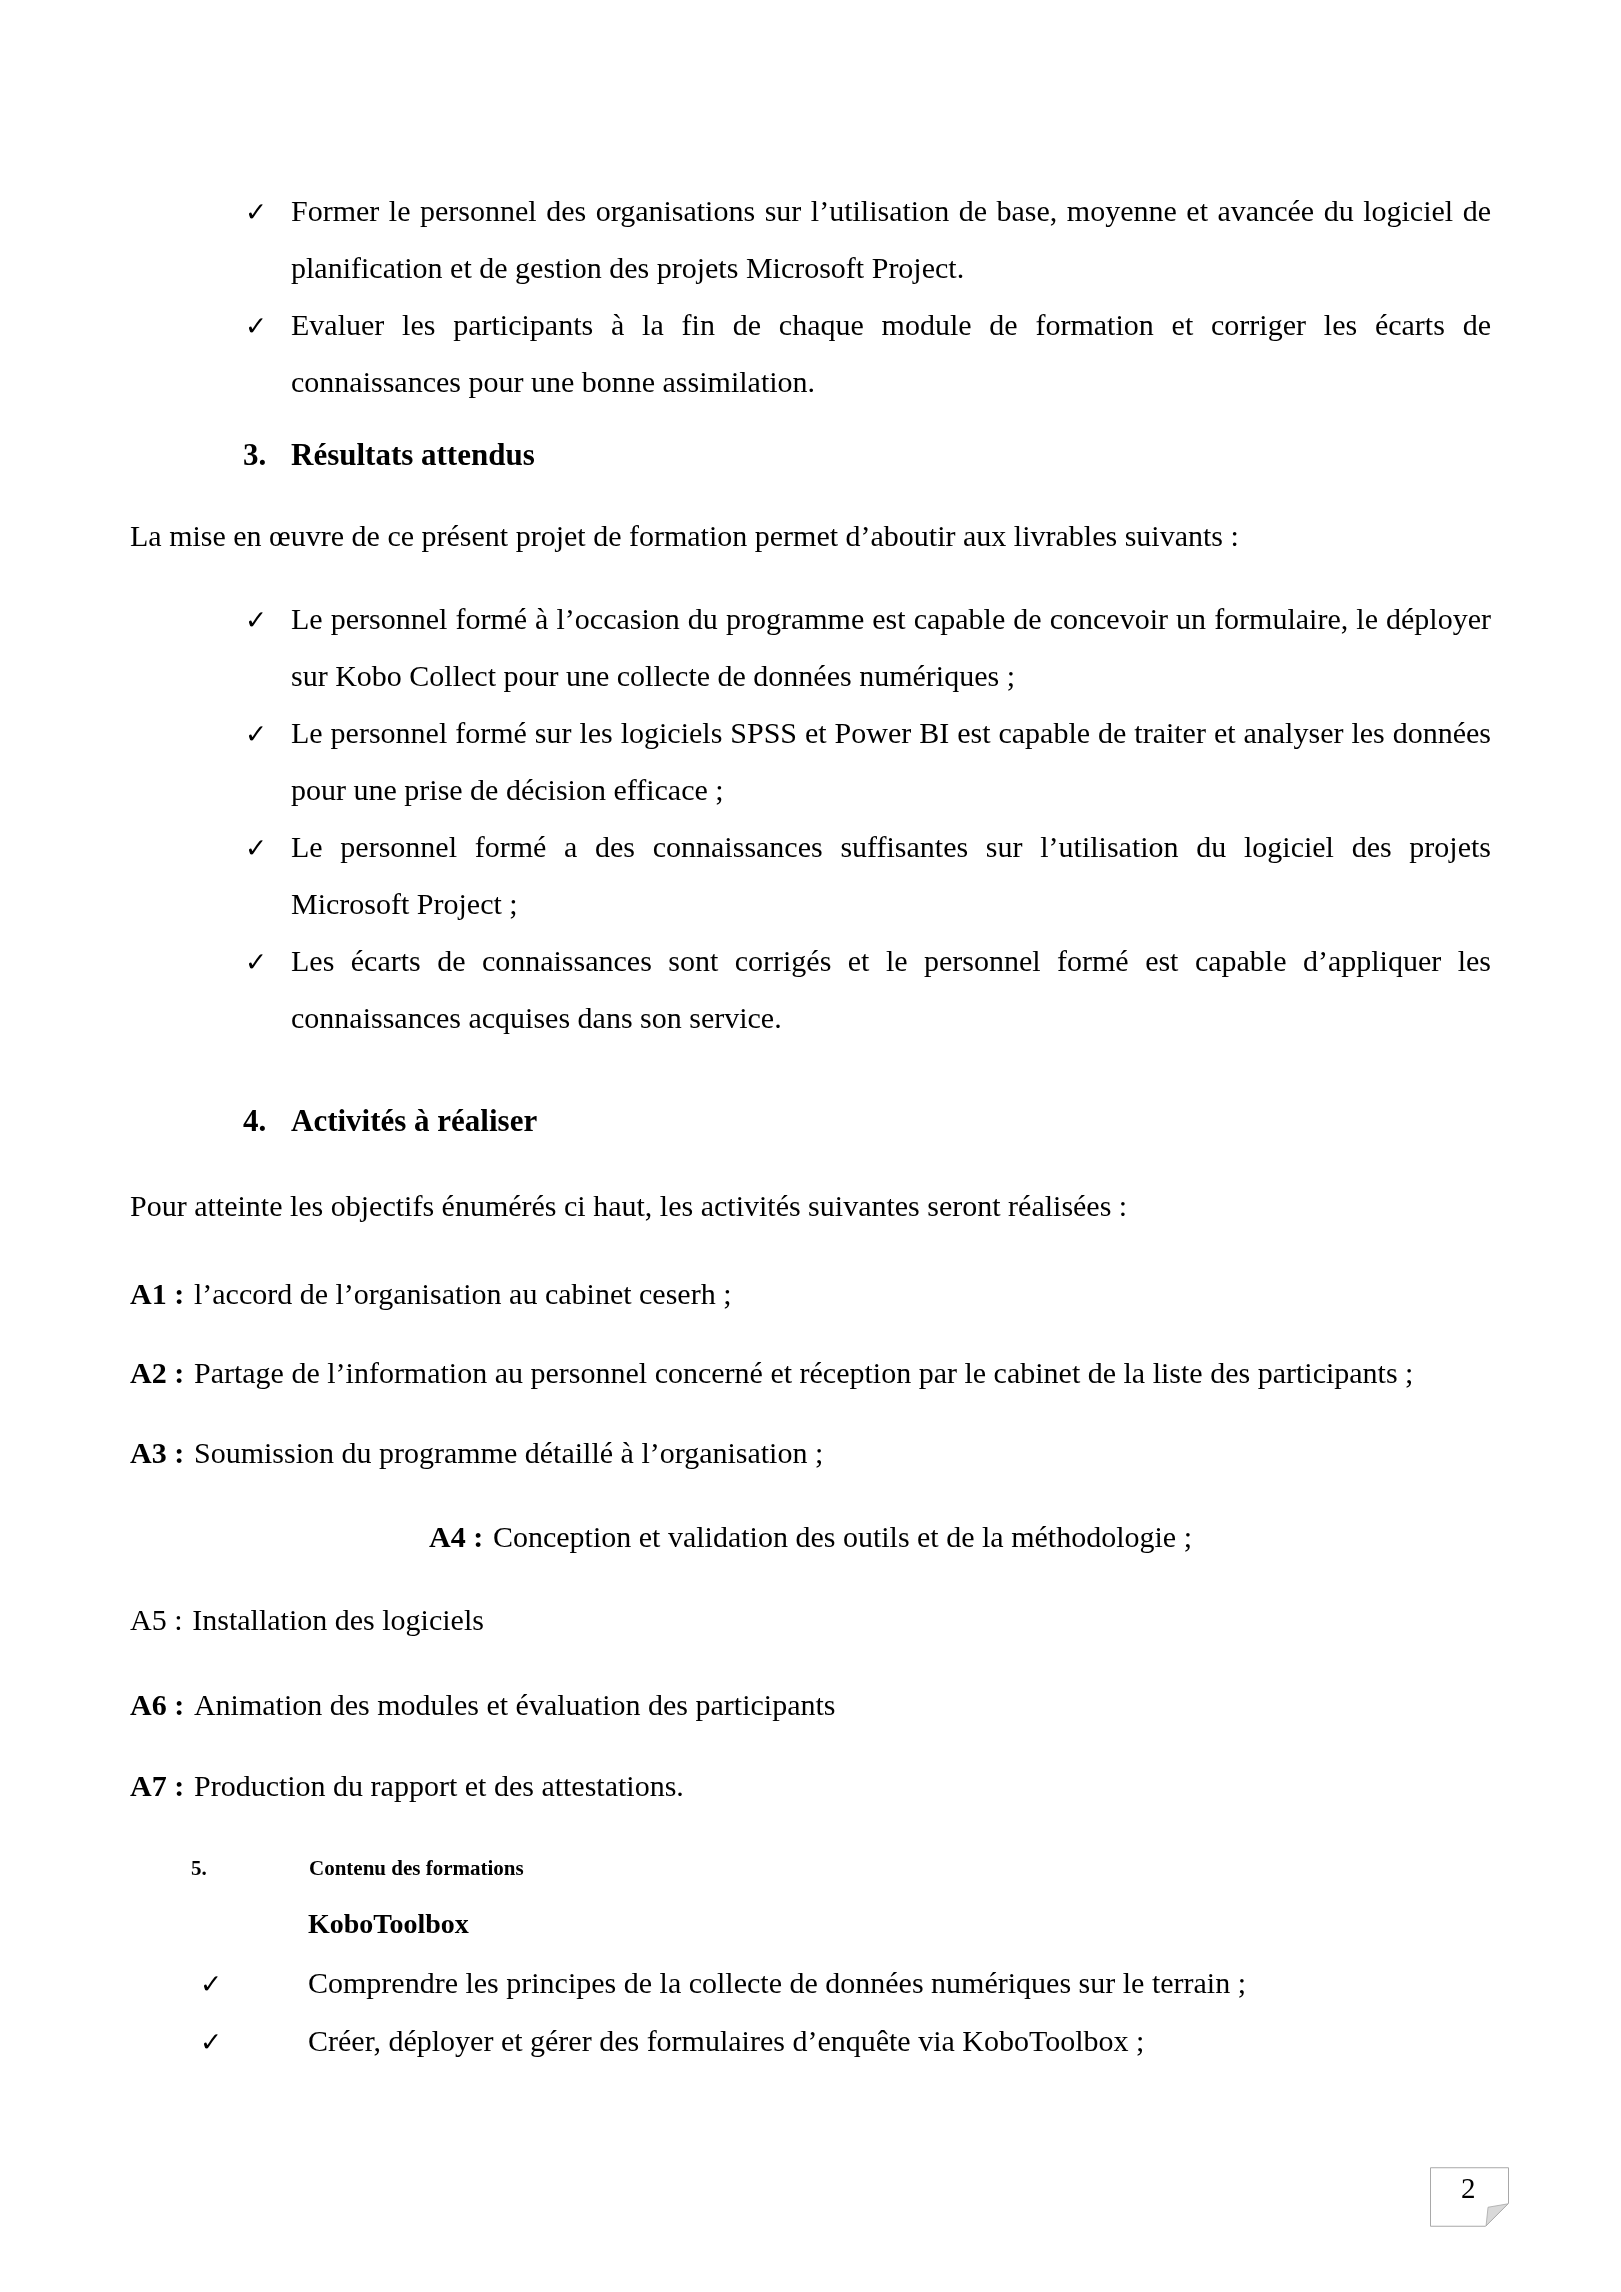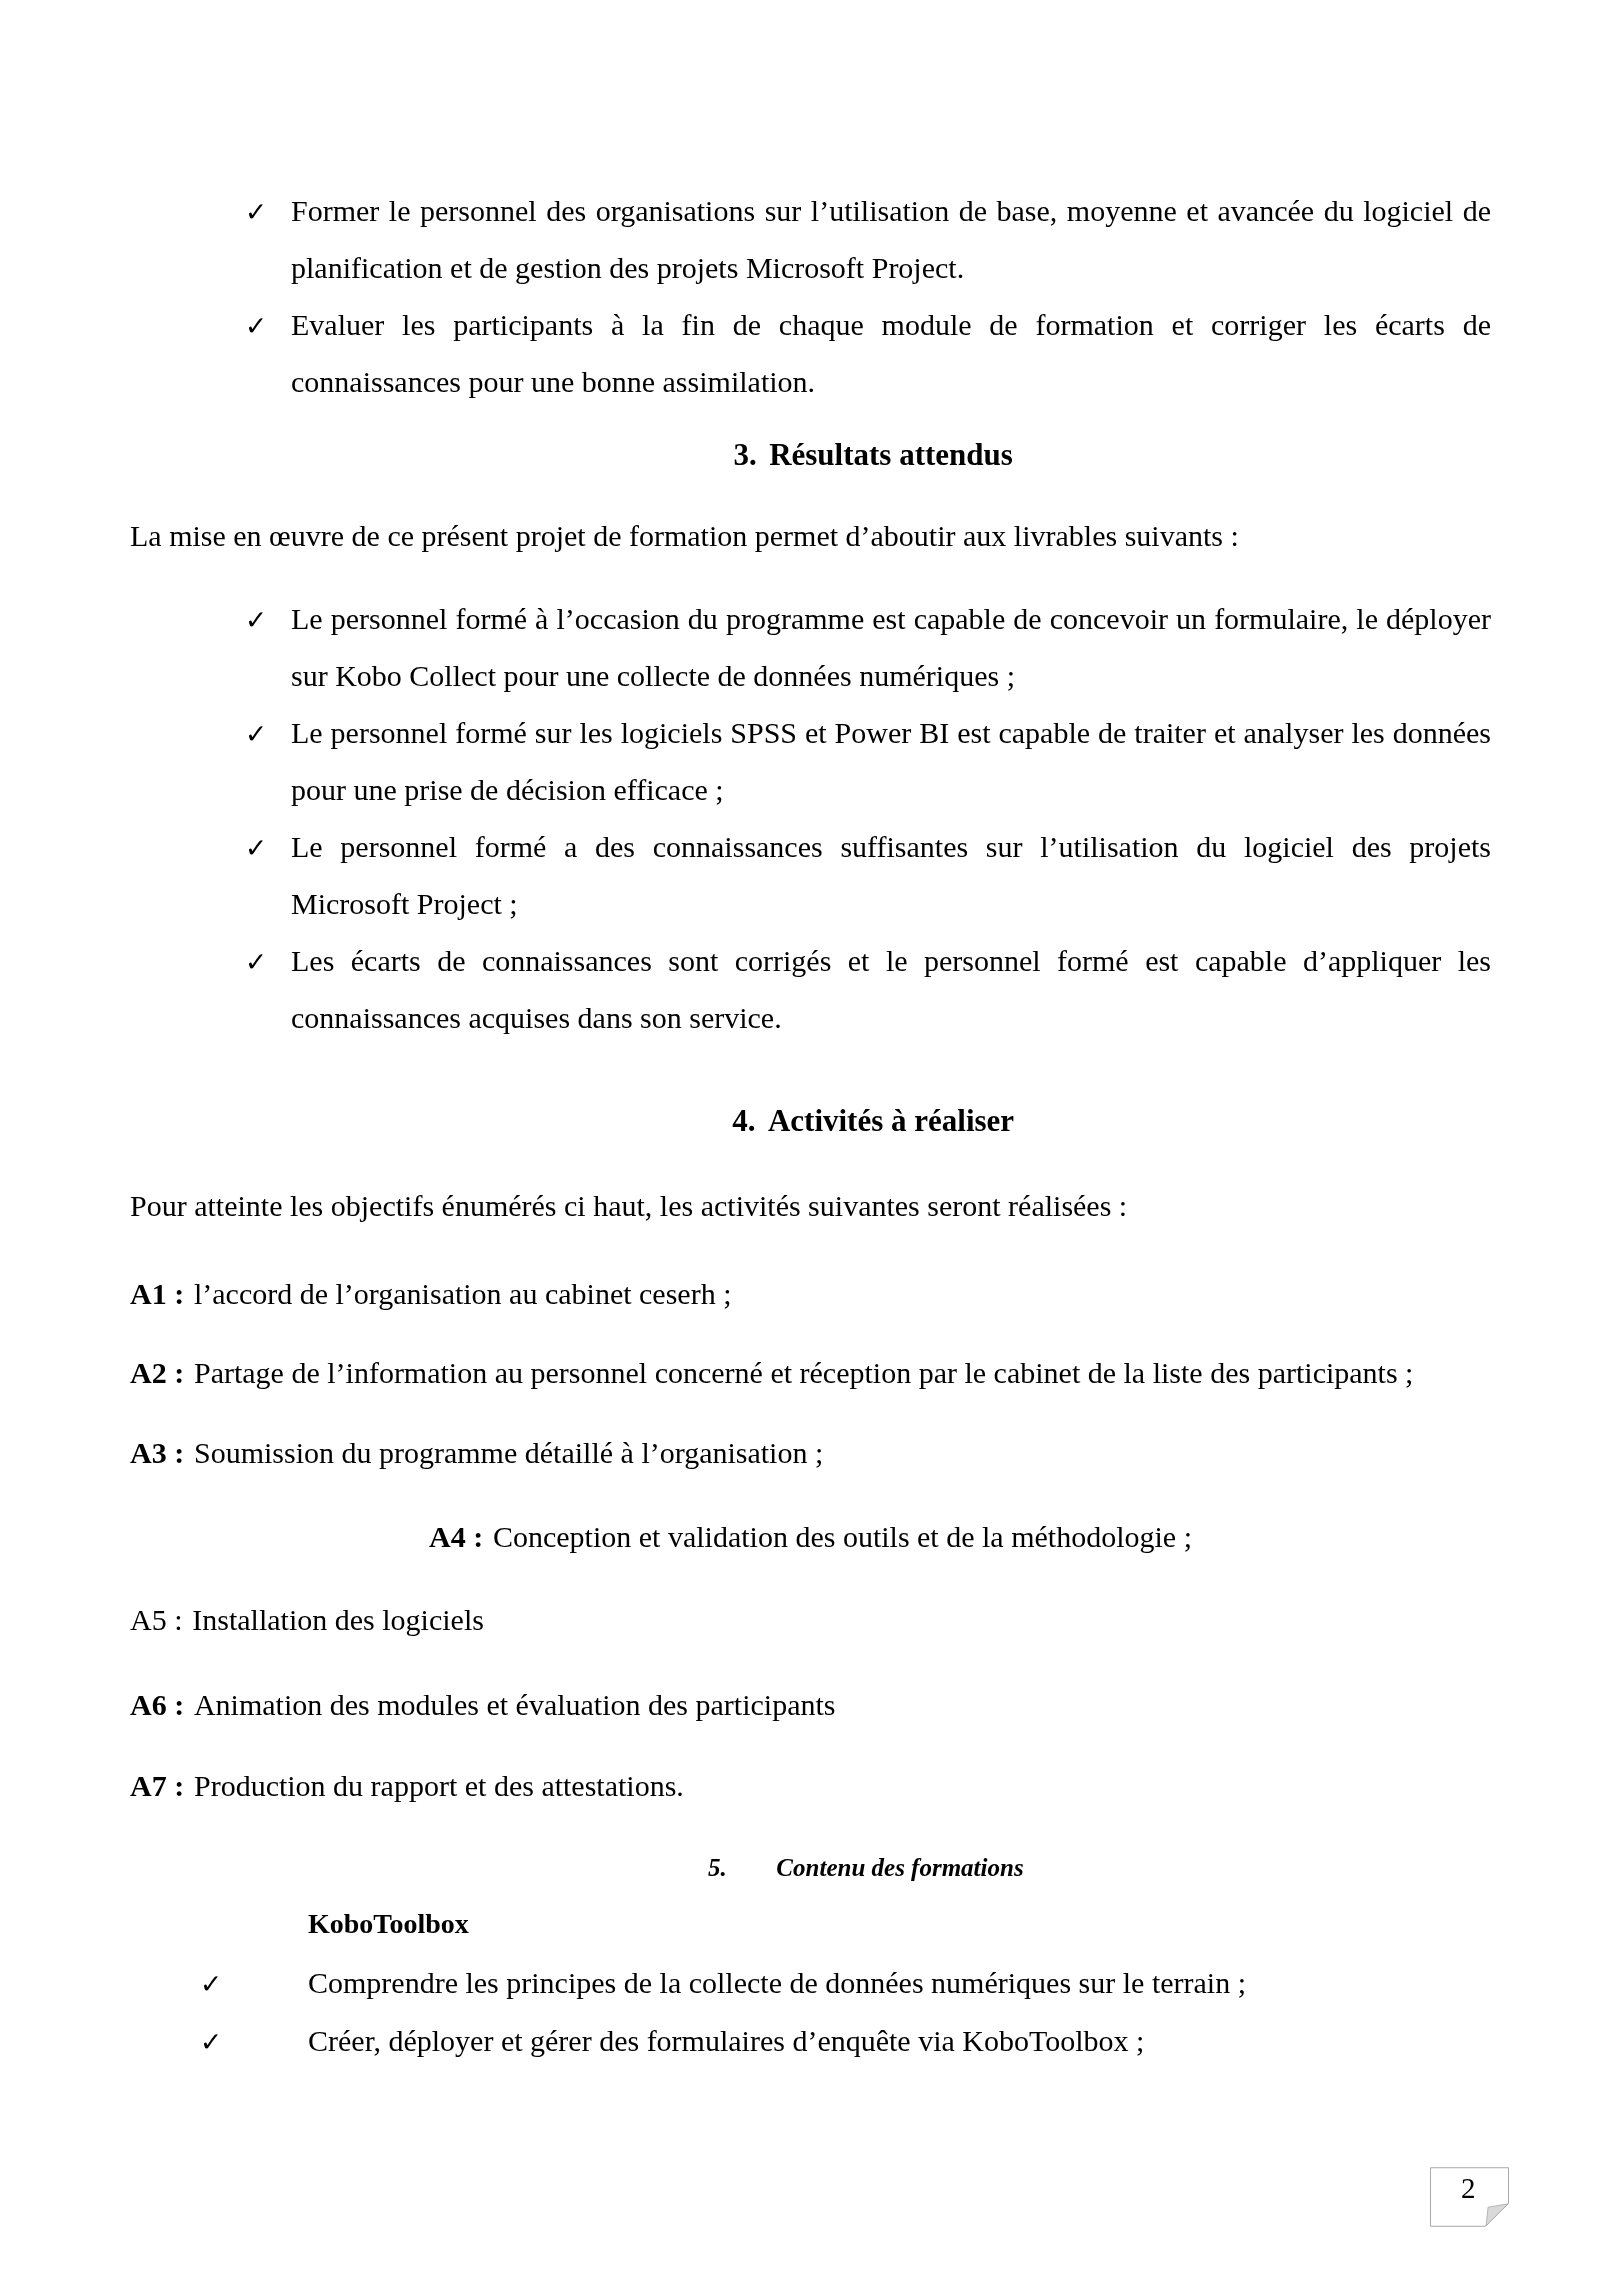--- a/index.html
+++ b/index.html
@@ -41,21 +41,20 @@
     position: absolute;
     left: -46px;
     top: 1px;
   }
 
   
   .heading {
     font-weight: bold;
     line-height: 57px;
     font-size: 31px;
-    text-align: center;
   }
   .h3, .h4 { margin-left: 113px; }
   .hnum { display: inline-block; width: 48px; }
 
   .lead {
     line-height: 57px;
     text-align: justify;
   }
 
   .activity { line-height: 57px; }
@@ -76,22 +75,21 @@
   .a5 { margin-top: 25.5px; }
   .a6 { margin-top: 28px; }
   .a7 { margin-top: 24.5px; }
 
   
   .h5 {
     margin-top: 25.5px;
     margin-left: 61px;
     line-height: 56px;
     font-weight: bold;
-    font-size: 25px;
-    font-style: italic;
+    font-size: 21px;
   }
   .hnum5 { display: inline-block; width: 118px; }
   .subheading {
     margin-left: 178px;
     line-height: 56px;
     font-weight: bold;
     font-size: 28px;
   }
   #kobo-list { margin-top: 2px; }
   .cl2-item {

